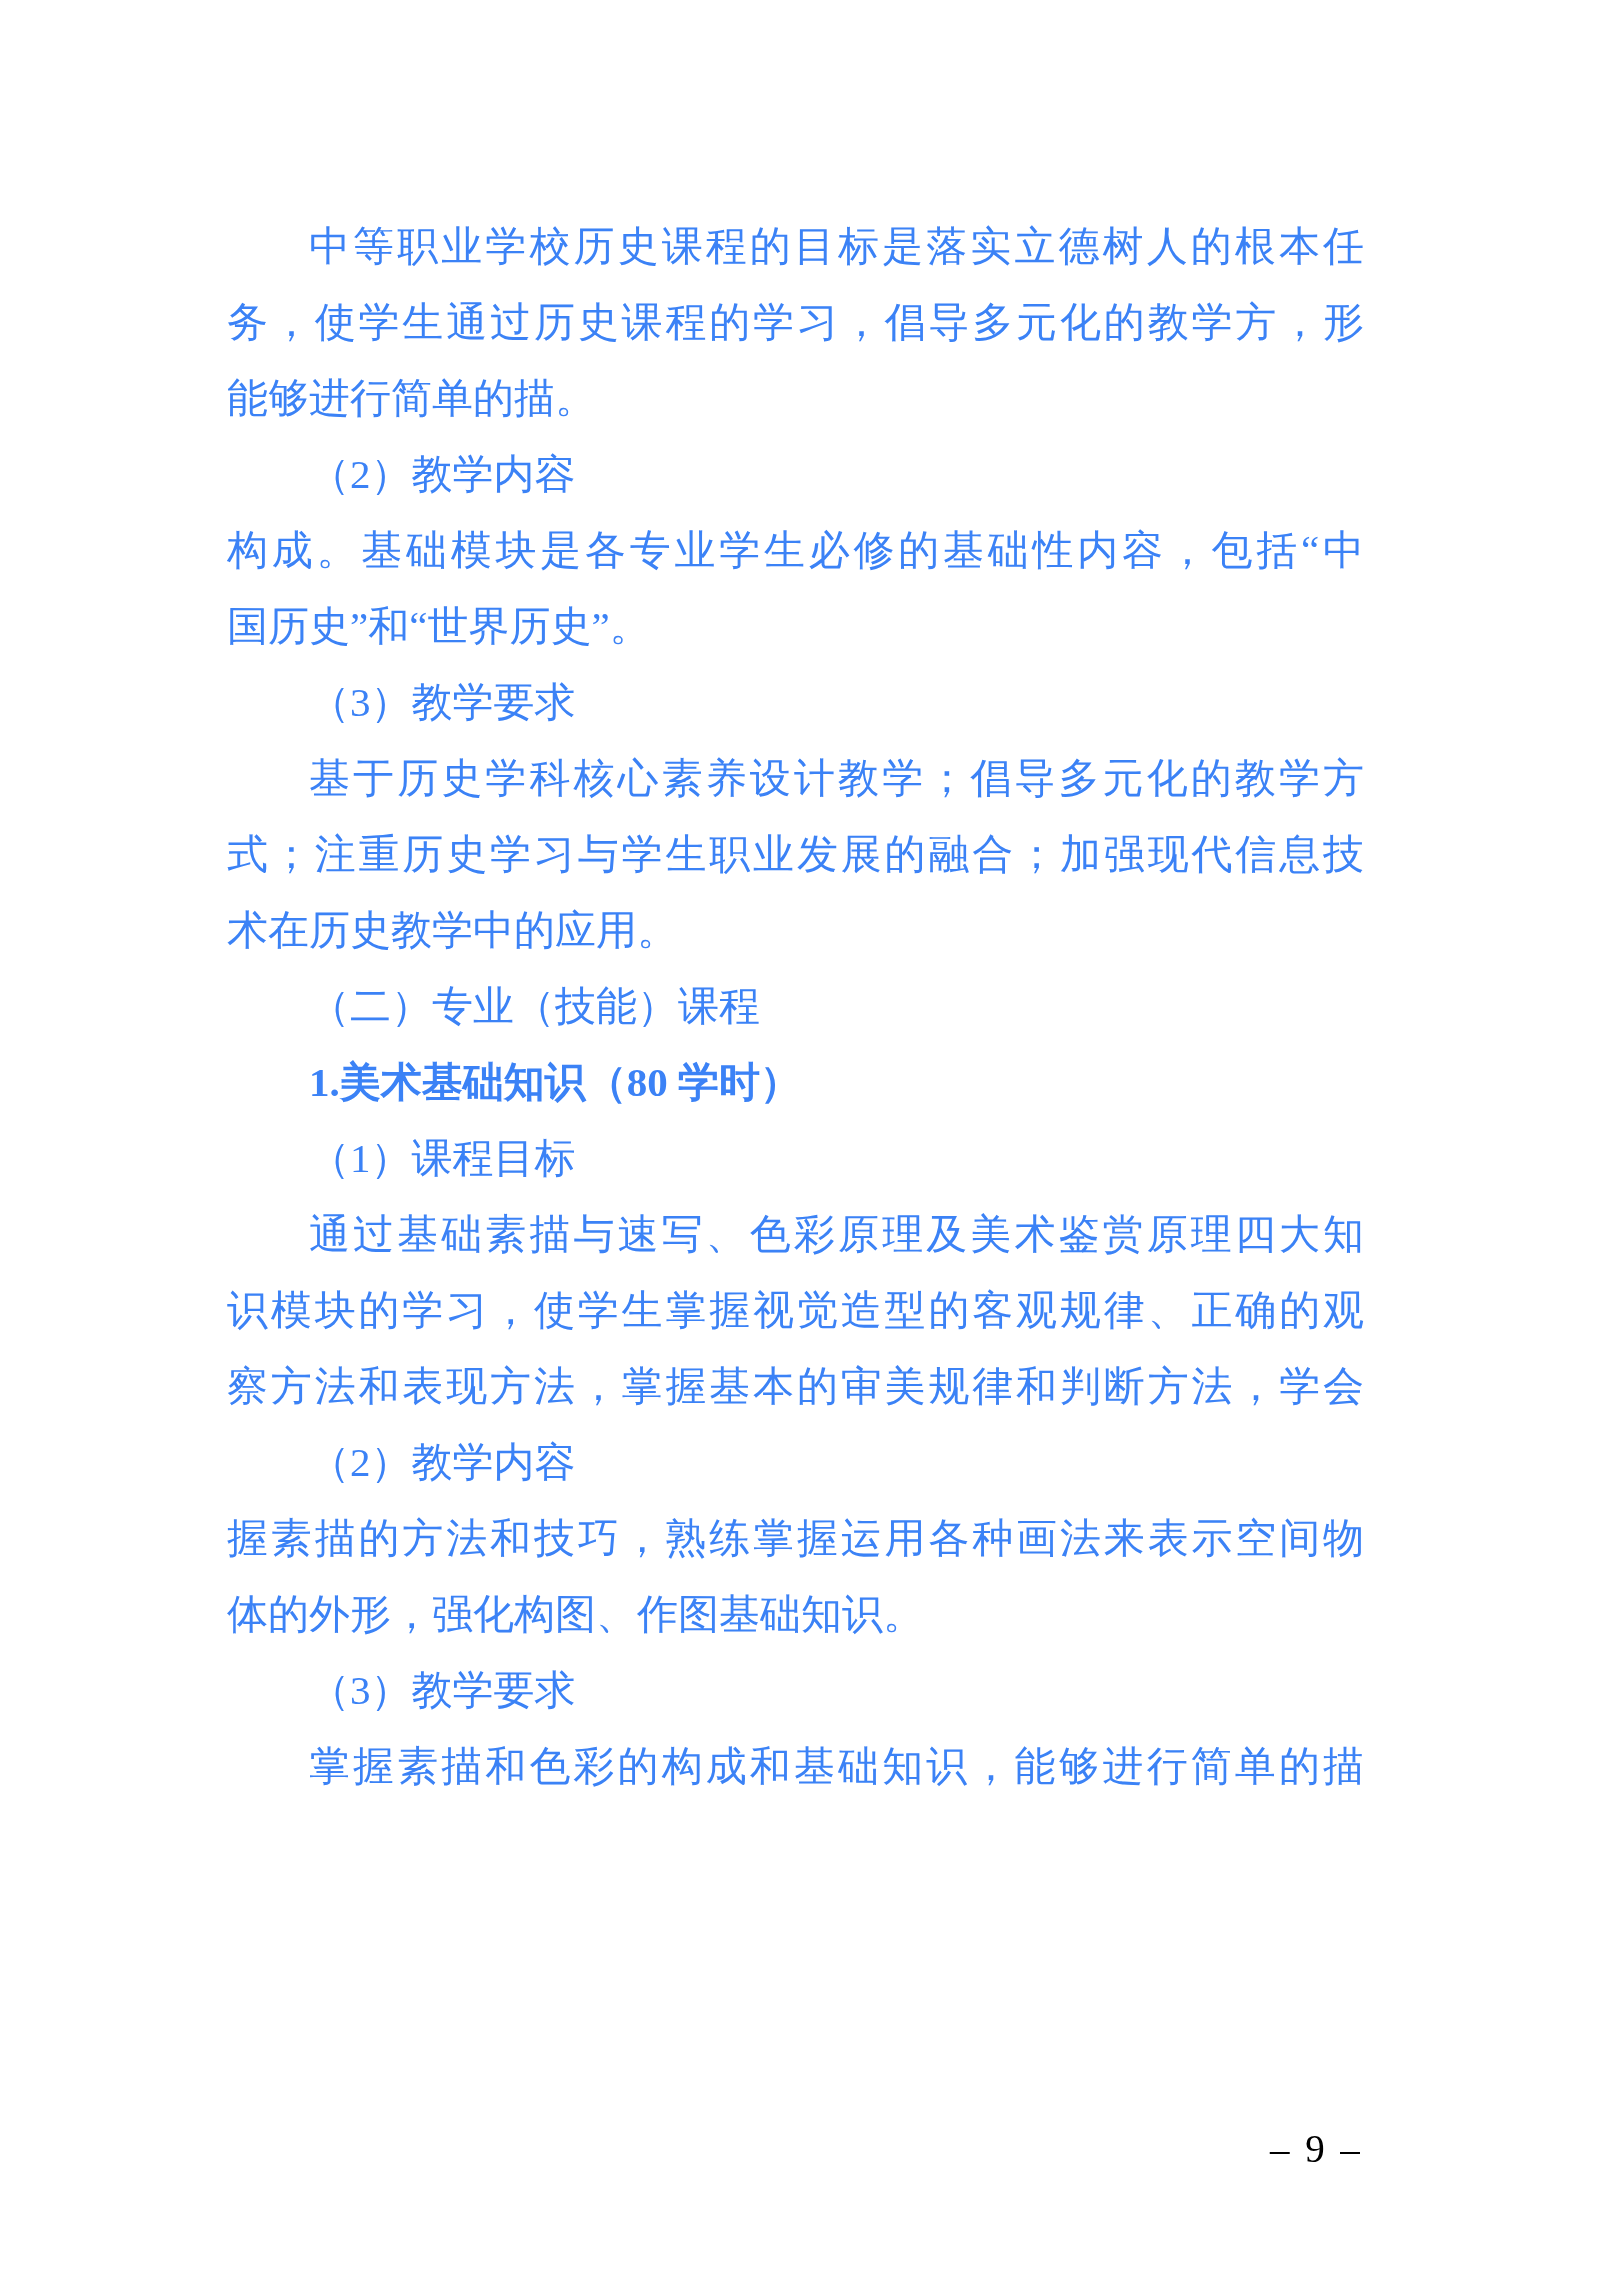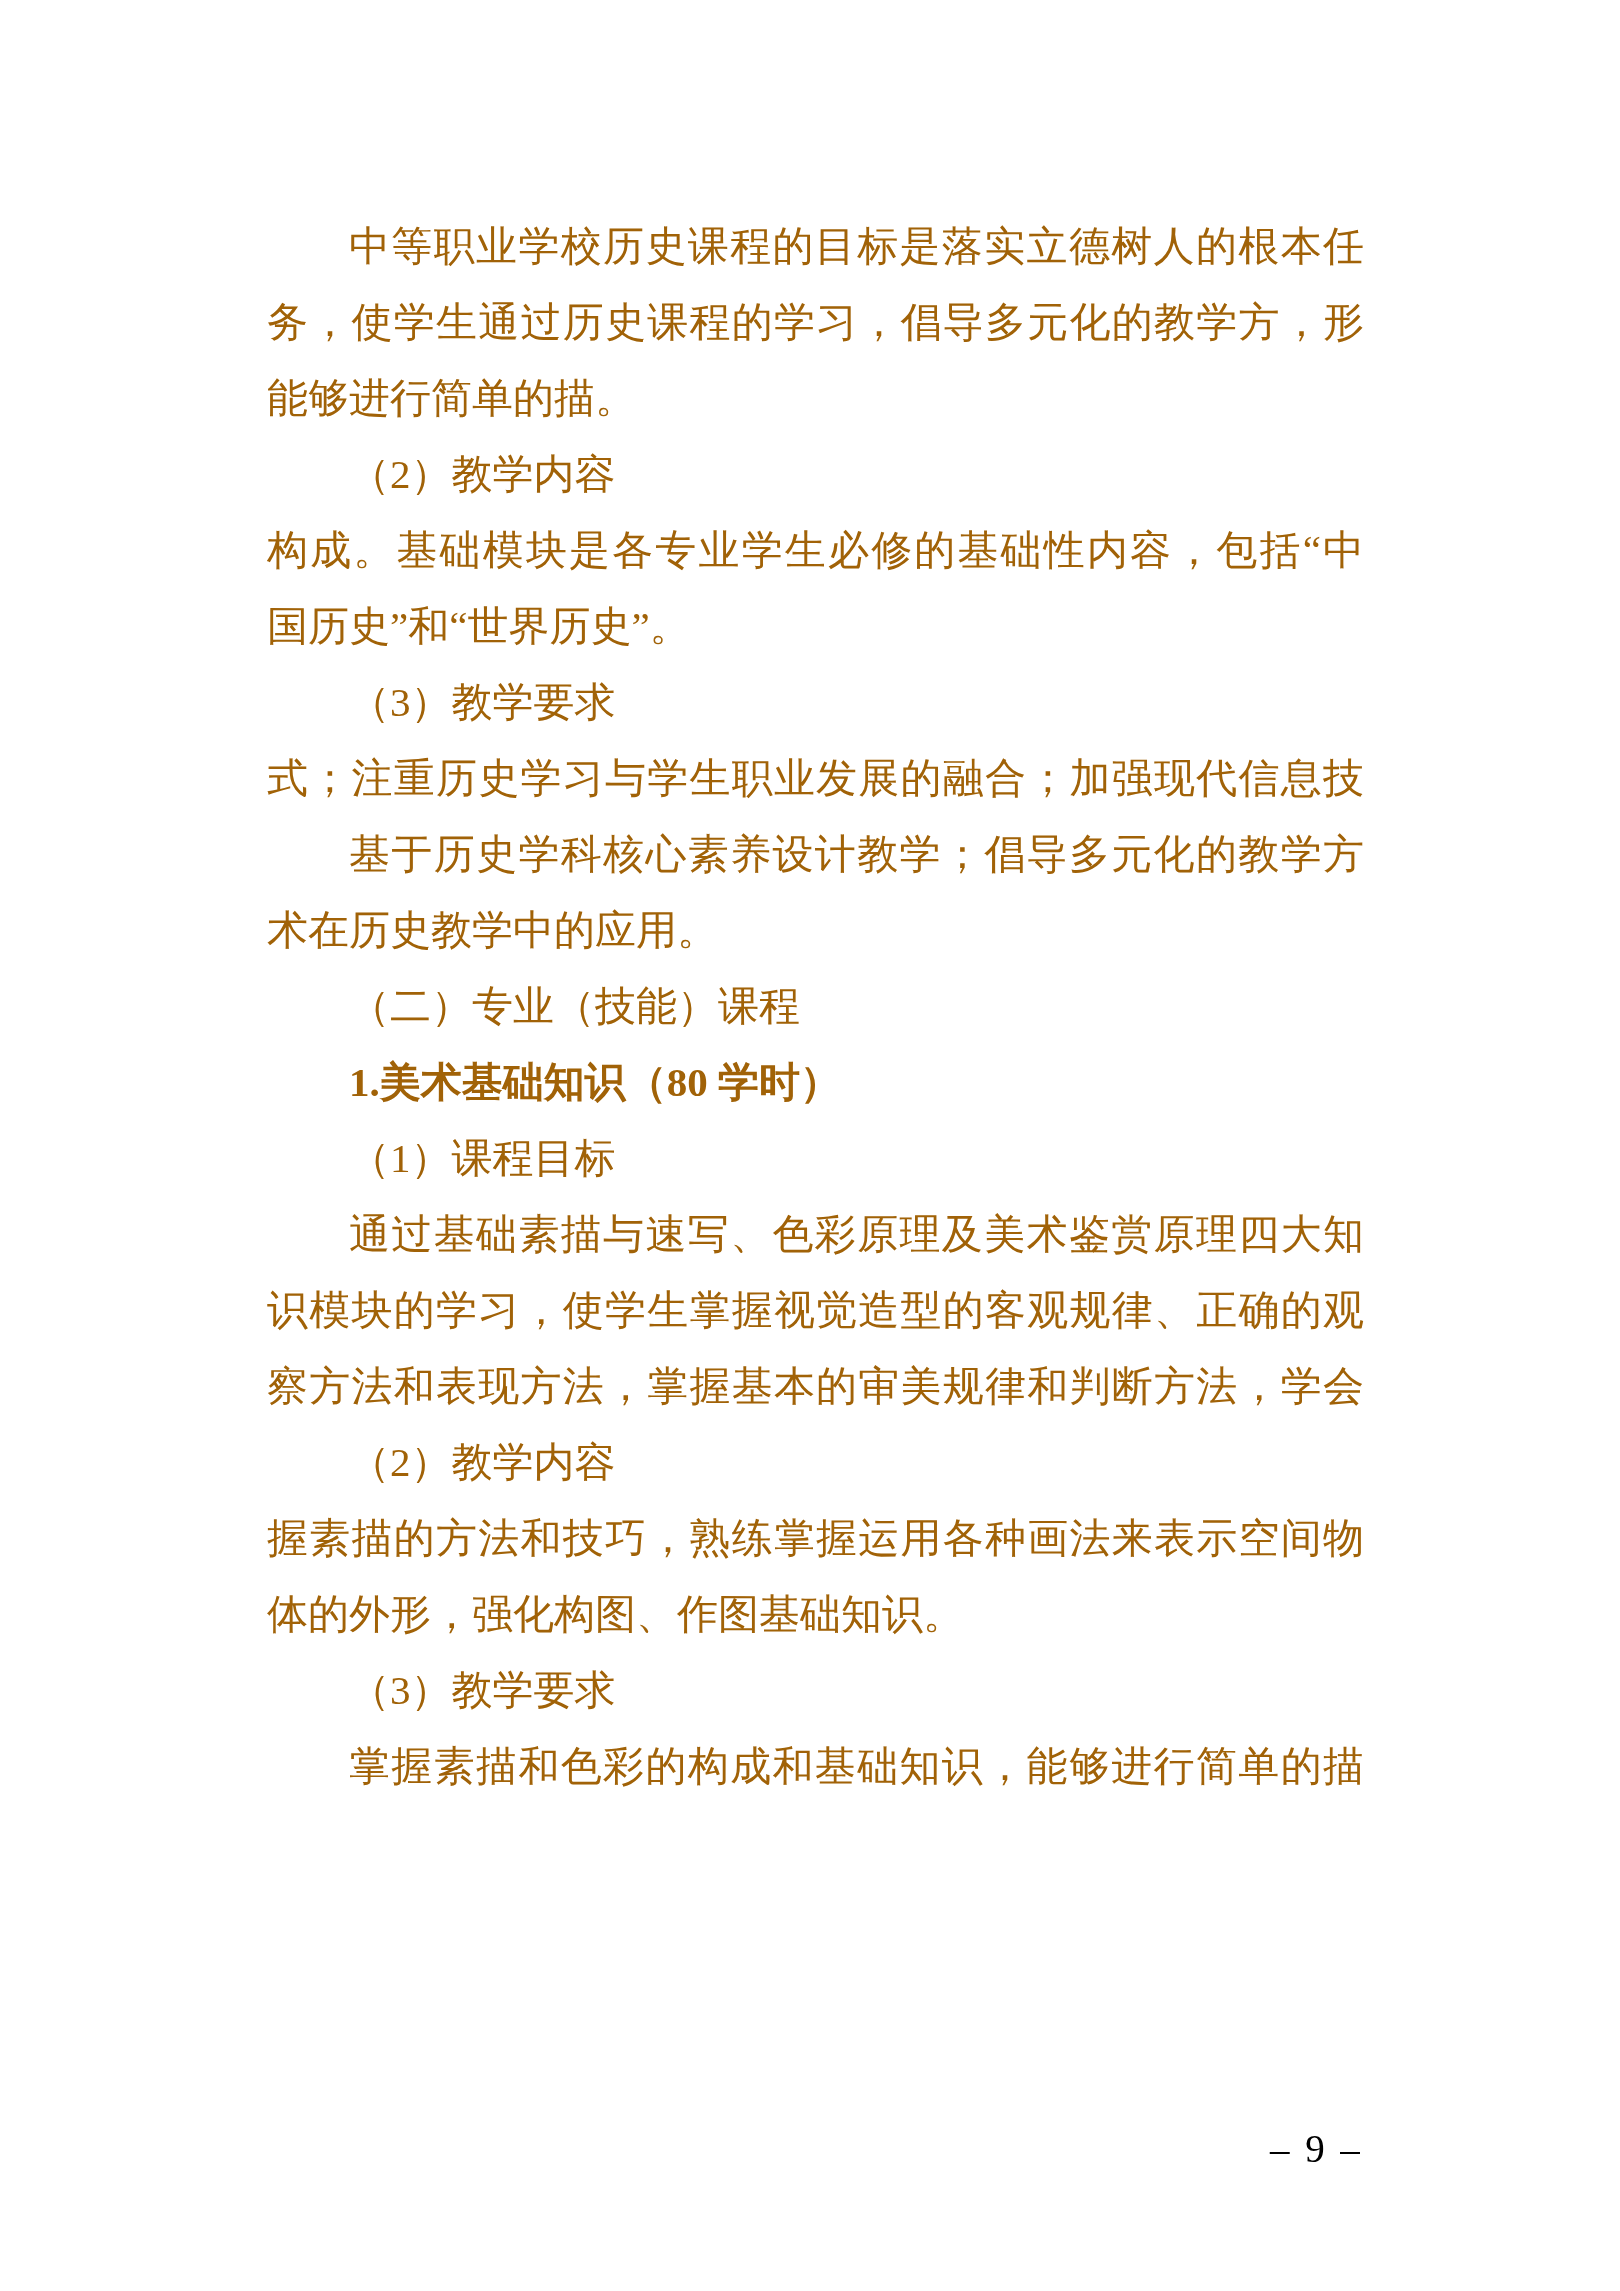--- a/index.html
+++ b/index.html
@@ -22,22 +22,21 @@
     top: 208px;
     width: 1137px;
   }
   .line {
     font-size: 41px;
     line-height: 76px;
     height: 76px;
     text-align: left;
     white-space: normal;
     overflow: hidden;
-    color: #a16207;
-    margin-left: 40px;
+    color: #3b82f6;
   }
   .line.indent {
     text-indent: 82px;
   }
   .line.fill {
     text-align: justify;
     text-align-last: justify;
     text-justify: inter-character;
   }
   .line.bold {
@@ -59,22 +58,22 @@
 
 <div class="page">
   <div class="content">
       <div class="line indent fill">中等职业学校历史课程的目标是落实立德树人的根本任</div>
       <div class="line fill">务，使学生通过历史课程的学习，倡导多元化的教学方，形</div>
       <div class="line">能够进行简单的描。</div>
       <div class="line indent">（2）教学内容</div>
       <div class="line fill">构成。基础模块是各专业学生必修的基础性内容，包括“中</div>
       <div class="line">国历史”和“世界历史”。</div>
       <div class="line indent">（3）教学要求</div>
+      <div class="line indent fill">基于历史学科核心素养设计教学；倡导多元化的教学方</div>
       <div class="line fill">式；注重历史学习与学生职业发展的融合；加强现代信息技</div>
-      <div class="line indent fill">基于历史学科核心素养设计教学；倡导多元化的教学方</div>
       <div class="line">术在历史教学中的应用。</div>
       <div class="line indent">（二）专业（技能）课程</div>
       <div class="line indent bold">1.美术基础知识（80 学时）</div>
       <div class="line indent">（1）课程目标</div>
       <div class="line indent fill">通过基础素描与速写、色彩原理及美术鉴赏原理四大知</div>
       <div class="line fill">识模块的学习，使学生掌握视觉造型的客观规律、正确的观</div>
       <div class="line fill">察方法和表现方法，掌握基本的审美规律和判断方法，学会</div>
       <div class="line indent">（2）教学内容</div>
       <div class="line fill">握素描的方法和技巧，熟练掌握运用各种画法来表示空间物</div>
       <div class="line">体的外形，强化构图、作图基础知识。</div>

